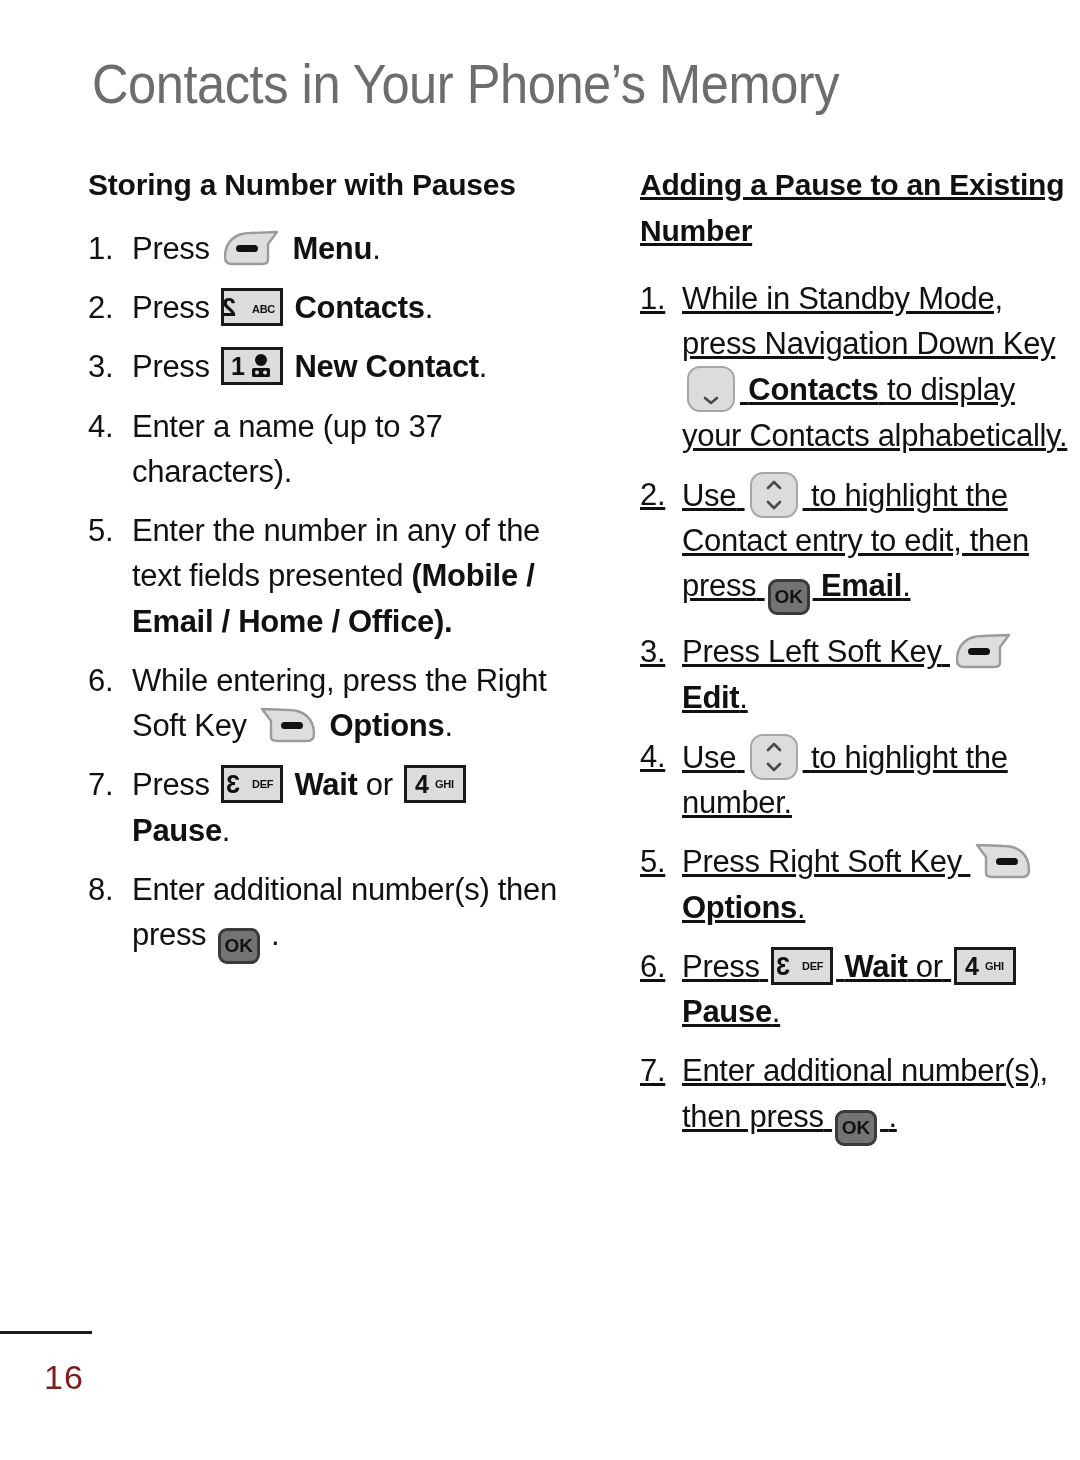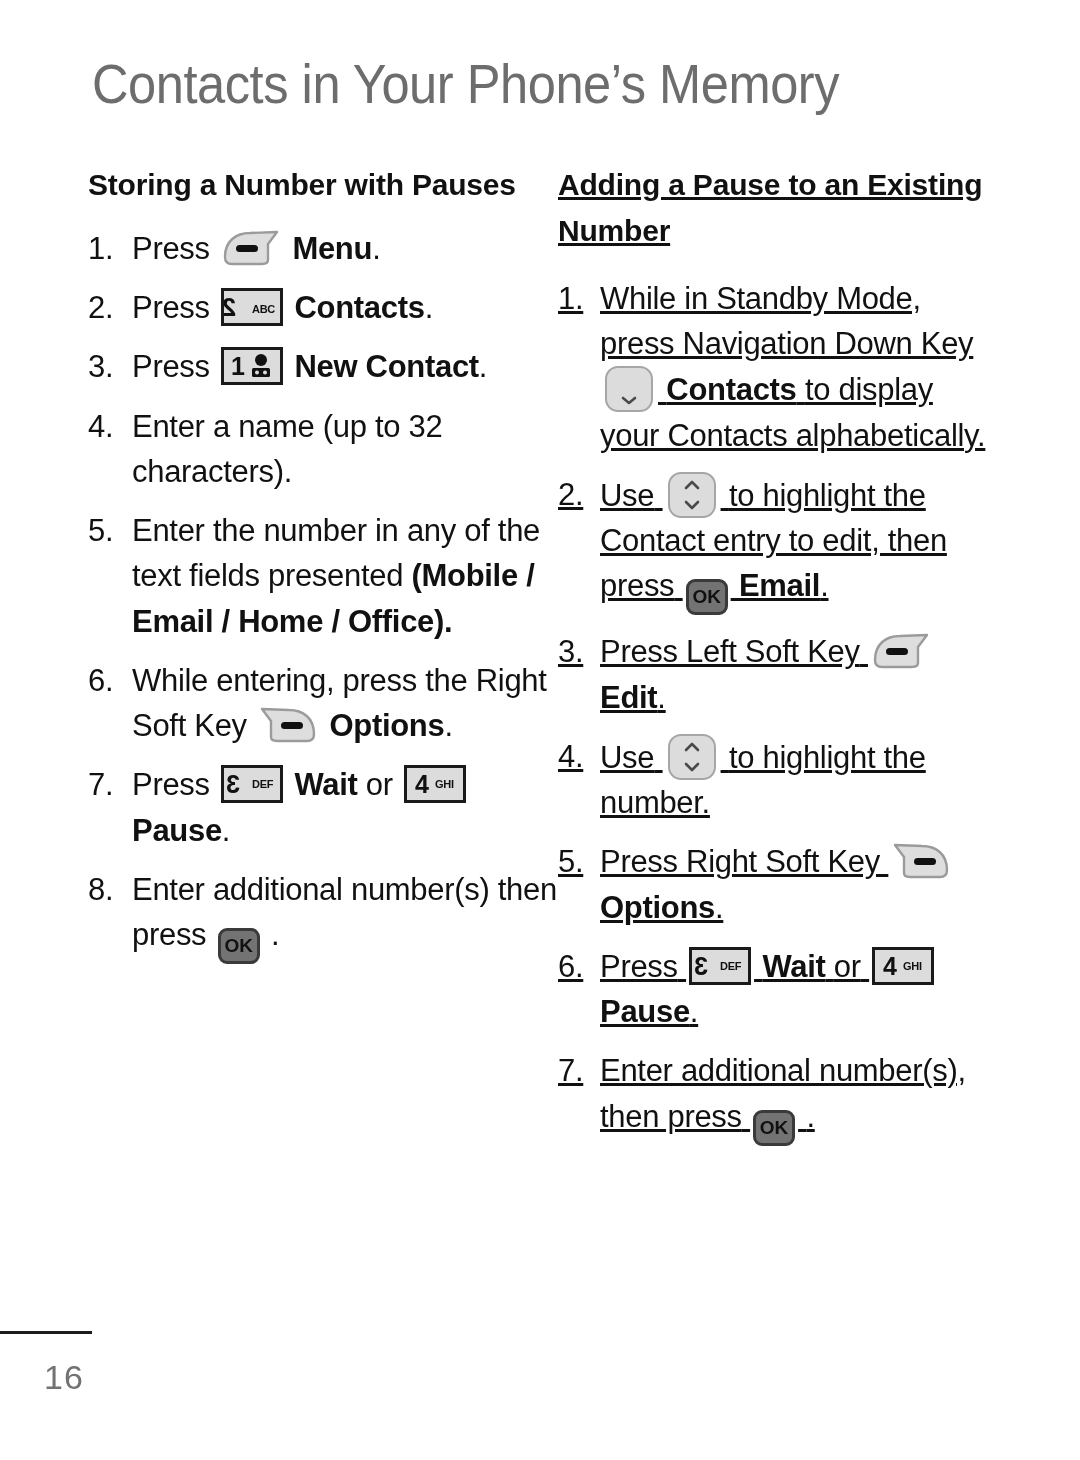--- a/index.html
+++ b/index.html
@@ -31,20 +31,21 @@
   }
 
   
   .columns {
     position: absolute;
     left: 0;
     top: 162px;
     width: 1080px;
     display: flex;
     align-items: flex-start;
+    justify-content: space-between;
   }
   .col-left  { width: 470px; margin-left: 88px; }
   .col-right { width: 440px; margin-left: 0px; text-decoration: underline; }
 
   .section-head {
     font-size: 30px;
     font-weight: 700;
     line-height: 1.53;
     letter-spacing: -0.2px;
     margin: 0 0 18px 0;
@@ -143,21 +144,21 @@
     top: 1331px;
     width: 92px;
     height: 3px;
     background: #1c1c1c;
   }
   .page-number {
     position: absolute;
     left: 44px;
     top: 1358px;
     font-size: 34px;
-    color: #737373;
+    color: #7f1d1d;
     letter-spacing: 1px;
   }
 </style>
 </head>
 <body>
 
 <div class="page-title">Contacts in Your Phone’s Memory</div>
 
 <div class="columns">
 
@@ -201,21 +202,21 @@
               <rect x="28" y="18" width="18" height="9" rx="1.5" fill="#111"></rect>
               <circle cx="33" cy="22.5" r="2" fill="#dcdcdc"></circle>
               <circle cx="41" cy="22.5" r="2" fill="#dcdcdc"></circle>
             </svg>
           </span>
           <b class="b">New Contact</b><span>.</span></span>
       </li>
 
       <li>
         <span class="num">4.</span>
-        <span class="body-txt">Enter a name (up to 32 characters).</span>
+        <span class="body-txt">Enter a name (up to 37 characters).</span>
       </li>
 
       <li>
         <span class="num">5.</span>
         <span class="body-txt"><span>Enter the number in any of the text fields presented </span><b class="b">(Mobile / Email / Home / Office).</b></span>
       </li>
 
       <li>
         <span class="num">6.</span>
         <span class="body-txt"><span>While entering, press the Right Soft Key</span>

